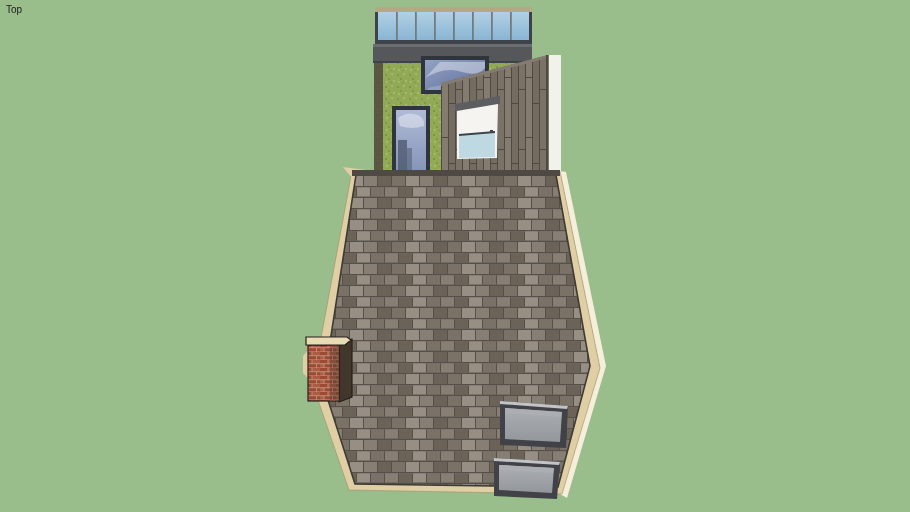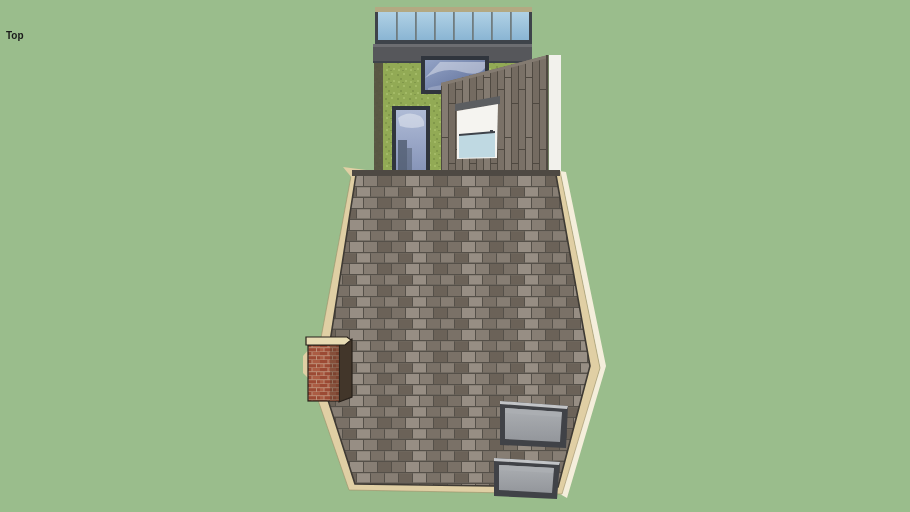--- a/index.html
+++ b/index.html
@@ -1,22 +1,22 @@
 <!DOCTYPE html>
 <html style="--bg: #9ABD8C; --label: #1A1A1A; --grass: #92AA55; --grass_dark: #81984A; --grass_light: #A3BA66; --balustrade_cap: #B3A982; --balustrade_glass_top: #B0D1E5; --balustrade_glass_bottom: #8AB5D3; --mullion: #707D80; --frame_dark: #3E434A; --parapet: #56575B; --parapet_lip: #6C6D71; --skylight_frame: #30353D; --skylight_a_glass_top: #93A3C6; --skylight_a_glass_bottom: #5E6E98; --skylight_b_glass_top: #AFBBD6; --skylight_b_glass_bottom: #8795B9; --reflection_dark: #4A5568; --cloud_white: #EAEDF3; --cladding: #746B61; --cladding_dark: #4F4941; --cladding_light: #847B71; --wall_white: #F2F1EC; --lintel_gray: #5C5E61; --window_white: #F5F4F0; --window_glass_blue: #BFD9E2; --tan_edge: #E0CFA4; --tan_outer: #F4EEDB; --ridge_dark: #4E4943; --shingle_base: #877E74; --shingle_light: #978E84; --shingle_mid: #7A7167; --shingle_dark: #6B6258; --shingle_gap: #555049; --brick: #9C4A34; --brick_light: #AB5C43; --brick_mortar: #BD8F77; --chimney_side: #42362A; --chimney_crown: #E8DCB4; --chimney_outline: #27201A; --rw_frame: #404247; --rw_frame_light: #C2C4C7; --rw_glass: #93969B; --rw_glass_light: #ABAEB2;"><head>
 <meta charset="utf-8">
 <style>
   html,body{margin:0;padding:0;background:#777;}
   #viewport{
     position:relative;width:910px;height:512px;overflow:hidden;
     background:var(--bg);font-family:"Liberation Sans",sans-serif;
   }
   #view-label{
-    position:absolute;top:4px;left:6px;font-size:10px;font-weight:bold;
-    color:var(--label);user-select:none;z-index:5;margin-top:26px;
+    position:absolute;top:4px;left:6px;font-size:10px;font-weight:normal;
+    color:var(--label);user-select:none;z-index:5;
   }
   svg{position:absolute;top:0;left:0;}
   
   .c-bg{fill:var(--bg)}
   .c-grass{fill:var(--grass)}
   .c-grass-d{fill:var(--grass_dark)}
   .c-grass-l{fill:var(--grass_light)}
   .c-cap{fill:var(--balustrade_cap)}
   .c-mullion{fill:var(--mullion)}
   .c-frame{fill:var(--frame_dark)}

